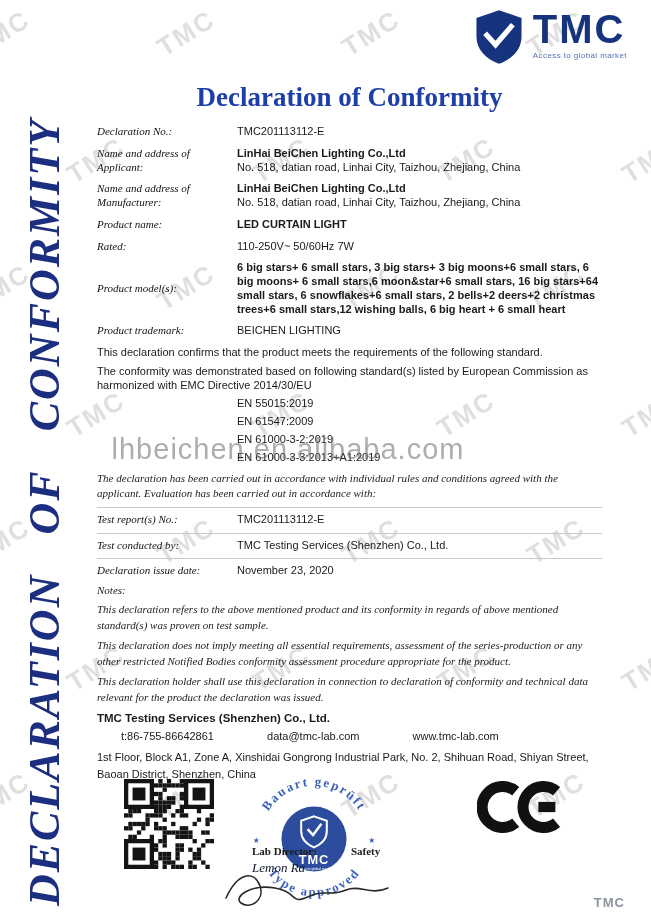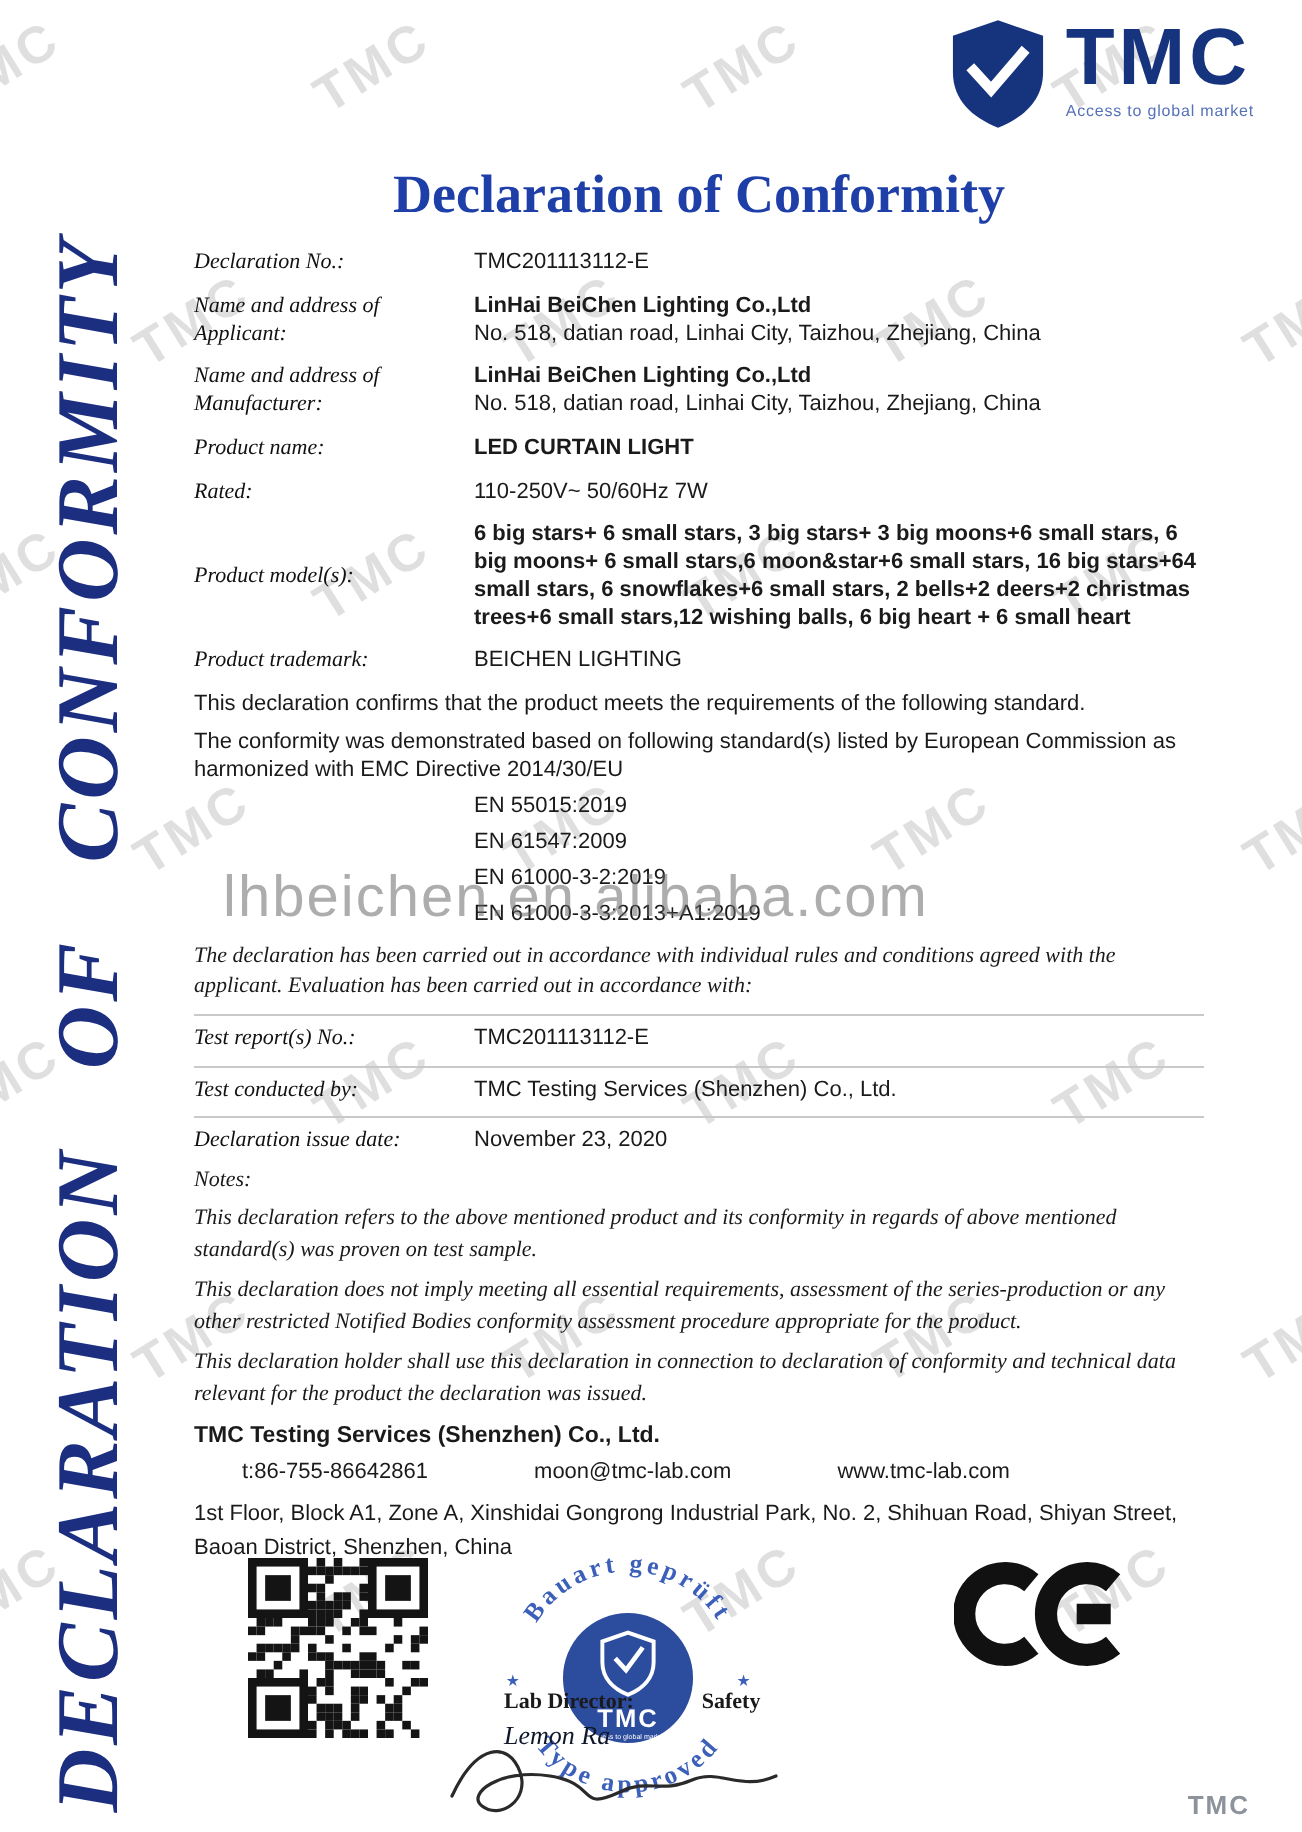--- a/index.html
+++ b/index.html
@@ -207,21 +207,21 @@
     </div>
 
     <div class="notes-label">Notes:</div>
     <p class="note">This declaration refers to the above mentioned product and its conformity in regards of above mentioned standard(s) was proven on test sample.</p>
     <p class="note">This declaration does not imply meeting all essential requirements, assessment of the series-production or any other restricted Notified Bodies conformity assessment procedure appropriate for the product.</p>
     <p class="note">This declaration holder shall use this declaration in connection to declaration of conformity and technical data relevant for the product the declaration was issued.</p>
 
     <div class="footer-company">TMC Testing Services (Shenzhen) Co., Ltd.</div>
     <div class="footer-contact">
       <span>t:86-755-86642861</span>
-      <span>moon@tmc-lab.com</span>
+      <span>data@tmc-lab.com</span>
       <span>www.tmc-lab.com</span>
     </div>
     <div class="footer-address">1st Floor, Block A1, Zone A, Xinshidai Gongrong Industrial Park, No. 2, Shihuan Road, Shiyan Street, Baoan District, Shenzhen, China</div>
 
   </div>
 
   <div class="qr">
     <svg id="qr-svg" width="90" height="90" viewBox="0 0 84 84" fill="#141414">
         <rect x="32" y="0" width="4" height="4"></rect>
         <rect x="40" y="0" width="4" height="4"></rect>

